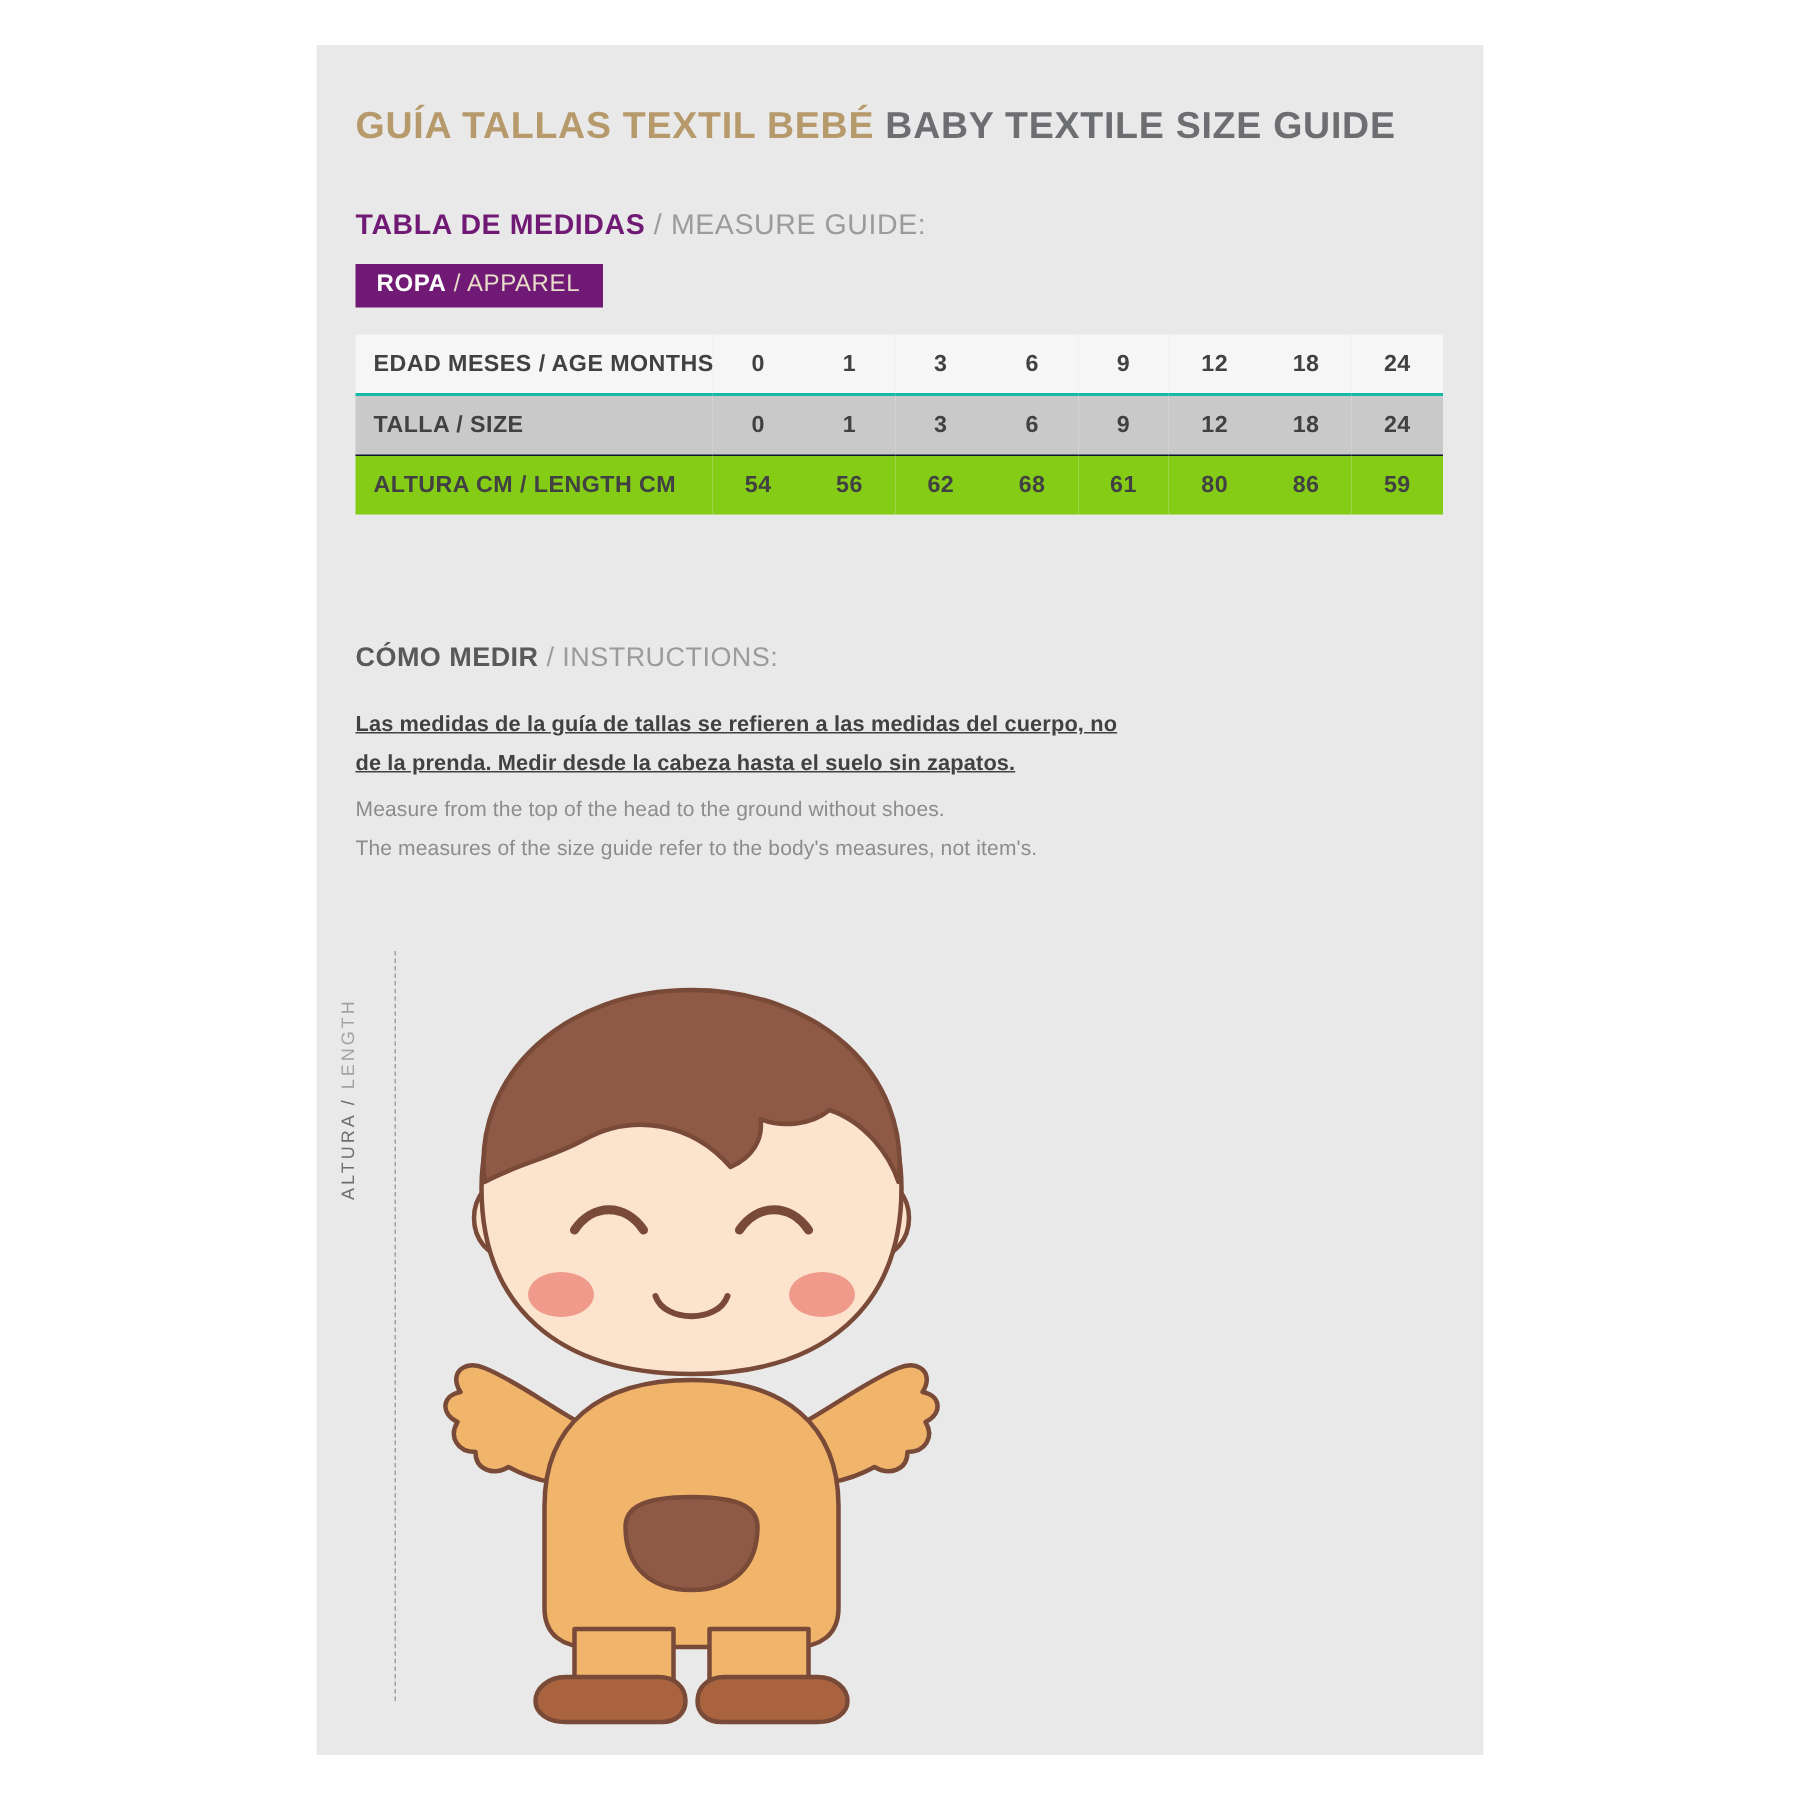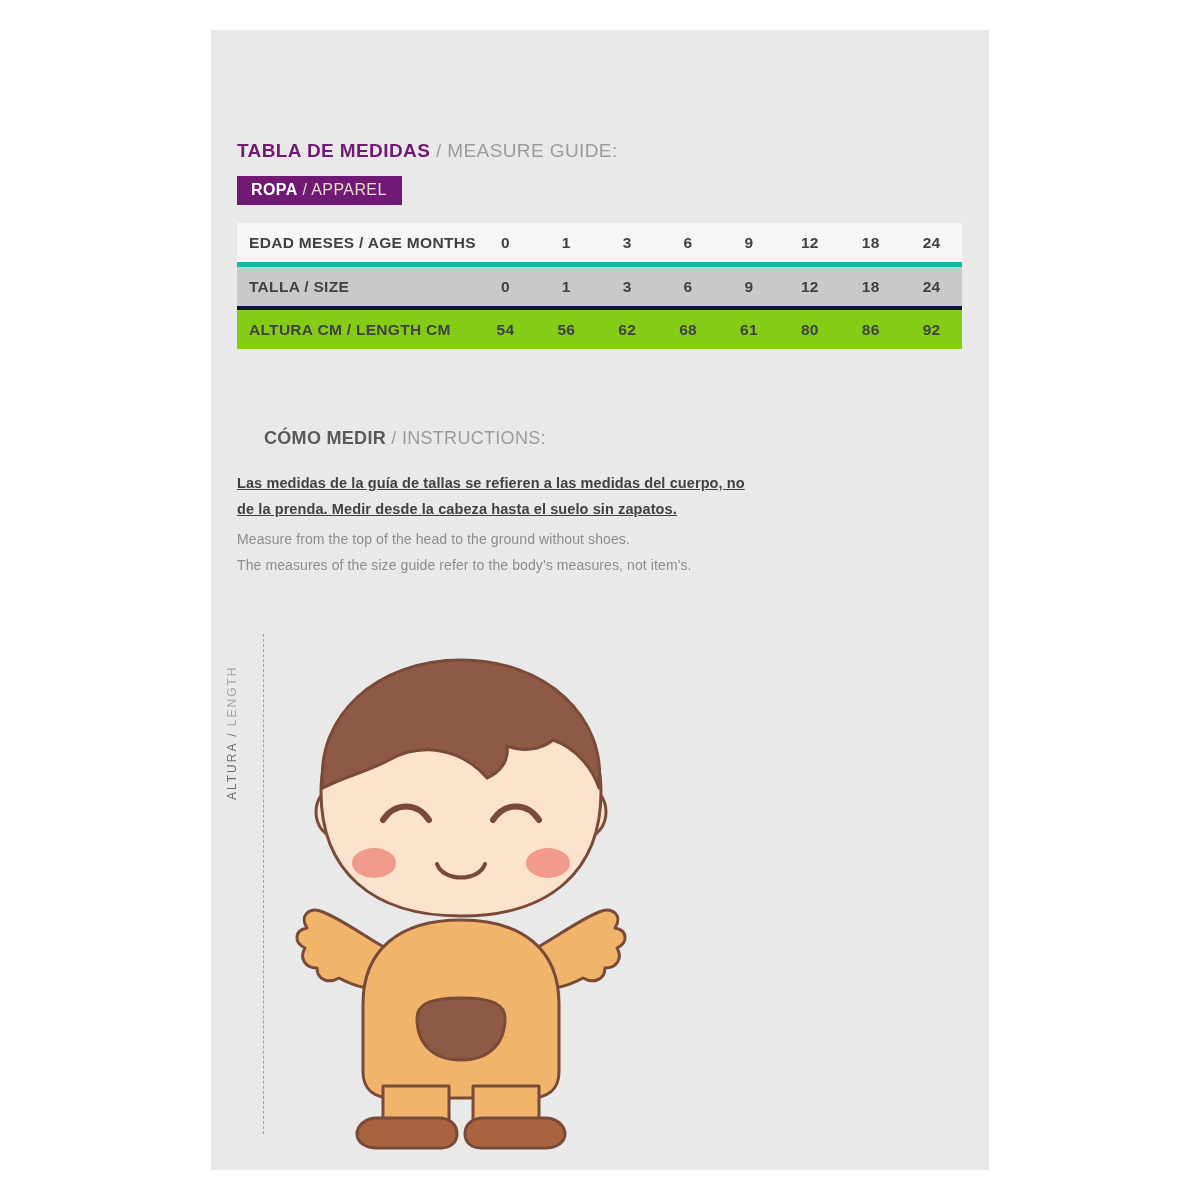--- a/index.html
+++ b/index.html
@@ -85,42 +85,42 @@
     table-layout: fixed;
   }
   .table td {
     height: 37px;
     font-size: 15.5px;
     color: #414042;
     font-weight: bold;
     letter-spacing: 0.3px;
     text-align: center;
     vertical-align: middle;
-    border-bottom: 5px solid #14b8a6;
+    border-bottom: 2px solid #14b8a6;
   }
   .table td.label {
     text-align: left;
     padding-left: 12px;
     width: 225px;
     white-space: nowrap;
   }
   .table tr.row-age td { background: #f6f6f6; }
-  .table tr.row-size td { background: #c9c9c9; border-bottom: 4px solid #0f172a; }
+  .table tr.row-size td { background: #c9c9c9; border-bottom: 1px solid #0f172a; }
   .table tr.row-len td { background: #84cc16; border-bottom: none; }
 
   
   .howto {
     position: absolute;
     left: 26px;
     top: 398px;
     font-size: 18px;
     letter-spacing: 0.3px;
     white-space: nowrap;
   }
-  .howto .es { color: #58595b; font-weight: bold; margin-left: 27px; }
+  .howto .es { color: #58595b; font-weight: bold; }
   .howto .en { color: #9b9b9b; font-weight: normal; }
 
   .para {
     position: absolute;
     left: 26px;
     top: 440px;
     width: 520px;
   }
   .para .es-line {
     color: #414042;
@@ -169,20 +169,24 @@
     width: 480px;
     height: 530px;
   }
 </style>
 </head>
 <body>
 
 <div class="page">
   <div class="inner">
 
+    <div class="title">
+      <span class="es">GUÍA TALLAS TEXTIL BEBÉ</span>
+      <span class="en">BABY TEXTILE SIZE GUIDE</span>
+    </div>
 
     <div class="subtitle">
       <span class="es">TABLA DE MEDIDAS</span><span class="en"> / </span><span class="en">MEASURE GUIDE:</span>
     </div>
 
     <div class="tagbar">
       <div class="lbl">
         <span class="es">ROPA</span><span class="en"> / </span><span class="en">APPAREL</span>
       </div>
     </div>
@@ -214,21 +218,21 @@
           </tr>
           <tr class="row-len">
             <td class="label">ALTURA CM / LENGTH CM</td>
             <td>54</td>
             <td>56</td>
             <td>62</td>
             <td>68</td>
             <td>61</td>
             <td>80</td>
             <td>86</td>
-            <td>92</td>
+            <td>59</td>
           </tr>
         </tbody>
       </table>
     </div>
 
     <div class="howto">
       <span class="es">CÓMO MEDIR</span><span class="en"> / </span><span class="en">INSTRUCTIONS:</span>
     </div>
 
     <div class="para">

